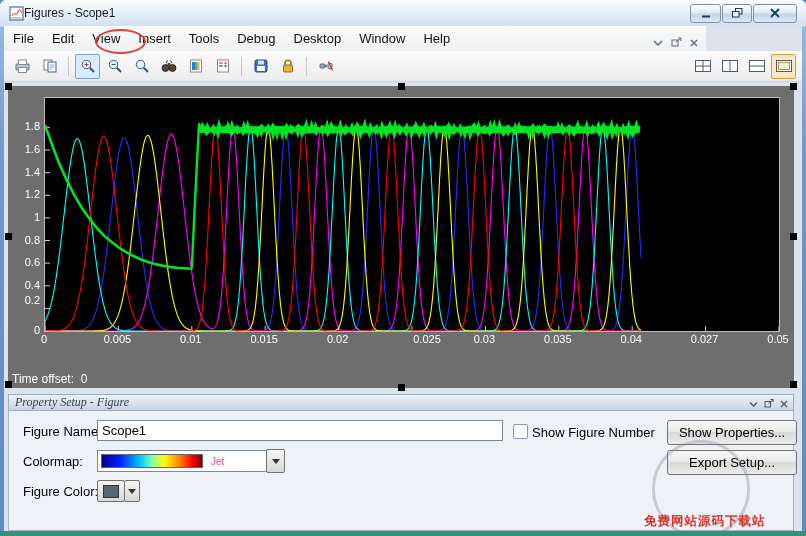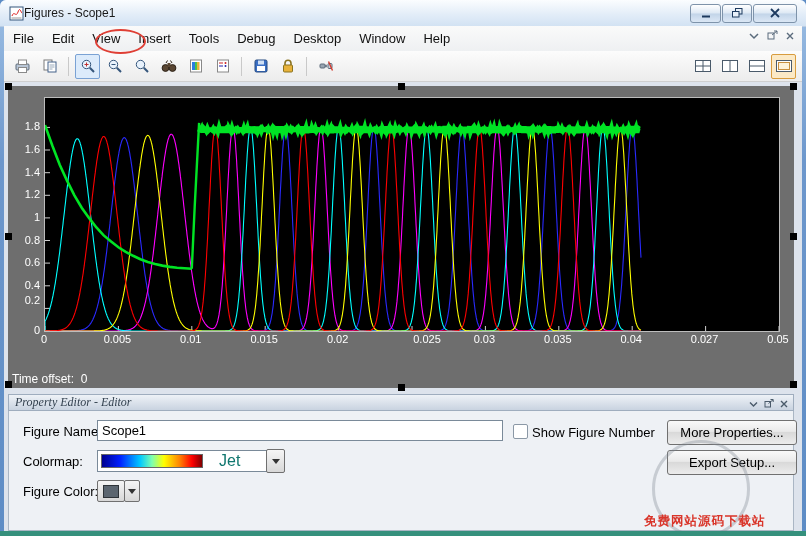--- a/index.html
+++ b/index.html
@@ -9,22 +9,22 @@
   .titlebar{position:absolute;left:0;top:0;width:806px;height:26px;display:flex;align-items:center;
             background:linear-gradient(#fbfdff,#e3edf8 55%,#d2e2f3);border-radius:6px 6px 0 0;border-bottom:1px solid #b9cde4;}
   .win-icon{margin-left:9px;display:flex;}
   .title-text{font-size:12px;color:#1a1a1a;}
   .win-controls{margin-left:auto;margin-right:9px;display:flex;gap:1px;}
   .wbtn{height:17px;border:1px solid #7e93aa;border-radius:3px;display:flex;align-items:center;justify-content:center;
         background:linear-gradient(#ffffff,#dde8f4 48%,#c2d4e8 52%,#dbe7f5);}
   .wbtn.min{width:29px}.wbtn.res{width:28px}.wbtn.cls{width:42px}
   
   .content{position:absolute;left:4px;top:26px;width:798px;height:506px;background:#dde3ec;}
-  .menubar{position:absolute;left:4px;top:26px;width:798px;height:25px;background:linear-gradient(#fafafa,#eef0f2);
-           border-bottom:1px solid #d8d8d8;display:flex;align-items:flex-start;}
+  .menubar{position:absolute;left:4px;top:26px;width:702px;height:25px;background:linear-gradient(#fafafa,#eef0f2);
+           border-bottom:1px solid #d8d8d8;display:flex;align-items:flex-end;}
   .menu-item{padding:0 9px;font-size:13px;color:#111;height:25px;display:flex;align-items:center;}
   .menu-right{margin-left:auto;margin-right:8px;display:flex;gap:8px;align-items:center;}
   .red-ellipse{position:absolute;left:95px;top:29px;width:47px;height:21px;border:2px solid #df3f35;border-radius:50%;z-index:50;}
   .toolbar{position:absolute;left:4px;top:51px;width:798px;height:31px;background:linear-gradient(#fcfcfc,#ececec);
            border-bottom:1px solid #cfcfcf;display:flex;align-items:center;padding:0 6px;box-sizing:border-box;gap:2px;}
   .tbtn{width:23px;height:23px;display:flex;align-items:center;justify-content:center;border:1px solid transparent;border-radius:2px;}
   .tbtn.pressed{border-color:#7aa2d4;background:#dcebfb;}
   .tbtn.hl{border-color:#d89c3e;background:#fbe9c6;}
   .tsep{width:1px;height:19px;background:#c9c9c9;margin:0 4px;}
   .tb-right{margin-left:auto;display:flex;gap:2px;align-items:center;}
@@ -44,21 +44,21 @@
              background:#eef1f5;border:1px solid #aab6c4;border-top:none;}
   .plabel{position:absolute;font-size:13px;color:#000;}
   .pinput{position:absolute;left:88px;top:9px;width:396px;height:19px;border:1px solid #7a8a99;background:#fff;
           font-size:13px;font-family:"Liberation Sans",sans-serif;padding:0 4px;box-sizing:content-box;}
   .checkbox{position:absolute;left:504px;top:13px;width:13px;height:13px;background:#fff;border:1px solid #8b98a6;border-radius:2px;}
   .btn{position:absolute;width:128px;height:23px;border:1px solid #707070;border-radius:3px;font-size:13px;color:#000;
        background:linear-gradient(#f9f9f9,#e9e9e9 45%,#d9d9d9 50%,#ececec);display:flex;align-items:center;justify-content:center;}
   .cmap-box{position:absolute;left:88px;top:39px;width:168px;height:20px;background:#fff;border:1px solid #7a8a99;display:flex;align-items:center;}
   .cmap-grad{margin-left:3px;width:100px;height:12px;border:1px solid #666;
              background:linear-gradient(90deg,#00008f,#0020ff 18%,#00c8ff 38%,#7dffb0 50%,#ffff00 62%,#ff8000 78%,#ff0000 90%,#800000);}
-  .cmap-text{margin-left:16px;font-size:16px;color:#0f766e;}
+  .cmap-text{margin-left:8px;font-size:10px;color:#ec4899;}
   .drop-btn{position:absolute;width:17px;height:22px;border:1px solid #707070;border-radius:2px;
             background:linear-gradient(#f5f5f5,#d8d8d8);display:flex;align-items:center;justify-content:center;}
   .fc-btn{position:absolute;left:88px;top:69px;width:26px;height:20px;border:1px solid #707070;border-radius:2px;
           background:linear-gradient(#f5f5f5,#d8d8d8);display:flex;align-items:center;justify-content:center;}
   .fc-swatch{width:14px;height:11px;background:#5c6670;border:1px solid #2e3338;}
   
   .wm{position:absolute;z-index:60;pointer-events:none;}
   .wm-circle{left:652px;top:440px;width:92px;height:92px;border:3px solid rgba(125,135,145,.35);border-radius:50%;}
   .wm-text{left:636px;top:460px;display:flex;align-items:baseline;}
   .wm-brand{font-size:46px;font-weight:bold;color:#878e96;letter-spacing:-1px;line-height:1;}
@@ -309,40 +309,40 @@
   <div class="handle" style="left:5px;top:83px;"></div>
   <div class="handle" style="left:398px;top:83px;"></div>
   <div class="handle" style="left:790px;top:83px;"></div>
   <div class="handle" style="left:5px;top:233px;"></div>
   <div class="handle" style="left:790px;top:233px;"></div>
   <div class="handle" style="left:5px;top:381px;"></div>
   <div class="handle" style="left:398px;top:384px;"></div>
   <div class="handle" style="left:790px;top:381px;"></div>
 
   <div class="prop-header">
-    <span class="prop-title">Property Editor - Editor</span>
+    <span class="prop-title">Property Setup - Figure</span>
     <span class="prop-hicons">
       <span><svg width="9" height="7">
             <path d="M1 1.5l3.5 3.5L8 1.5" fill="none" stroke="#4a5a6a" stroke-width="1.4"></path>
           </svg></span>
       <span><svg width="10" height="9">
             <rect x="1" y="2.5" width="5.5" height="5.5" fill="none" stroke="#4a5a6a"></rect>
             <path d="M4.5 4.5L9 0.8M6.5 0.5H9.2V3" fill="none" stroke="#4a5a6a"></path>
           </svg></span>
       <span><svg width="8" height="8">
             <path d="M1 1l6 6M7 1l-6 6" stroke="#4a5a6a" stroke-width="1.4"></path>
           </svg></span>
     </span>
   </div>
   <div class="prop-body">
     <span class="plabel" style="left:14px;top:13px;">Figure Name:</span>
     <input class="pinput" value="Scope1" style="">
     <span class="checkbox"></span>
     <span class="plabel" style="left:523px;top:14px;">Show Figure Number</span>
-    <span class="btn" style="left:658px;top:9px;">More Properties...</span>
+    <span class="btn" style="left:658px;top:9px;">Show Properties...</span>
 
     <span class="plabel" style="left:14px;top:43px;">Colormap:</span>
     <span class="cmap-box">
       <span class="cmap-grad"></span>
       <span class="cmap-text">Jet</span>
     </span>
     <span class="drop-btn" style="left:257px;top:38px;">
         <svg width="8" height="5">
           <path d="M0 0l4 5 4-5z" fill="#333"></path>
         </svg>

